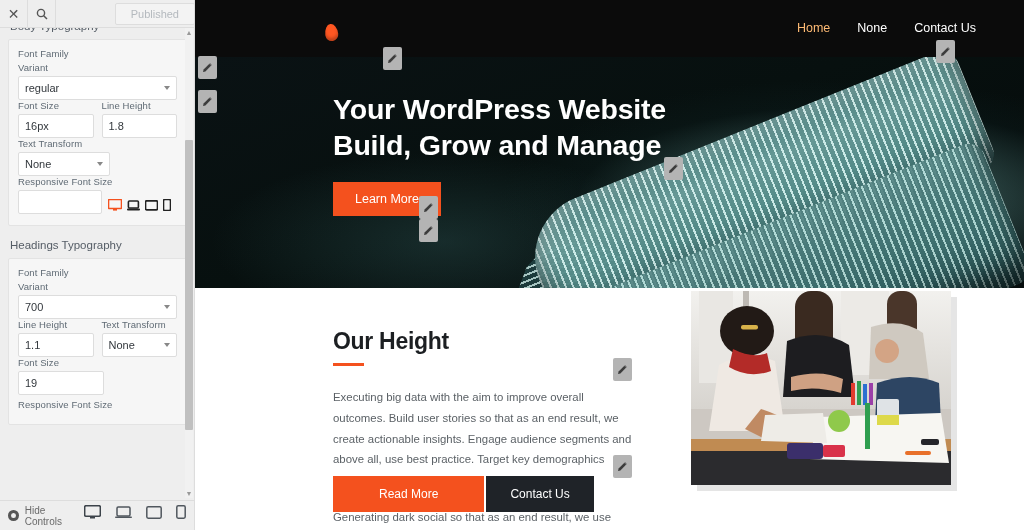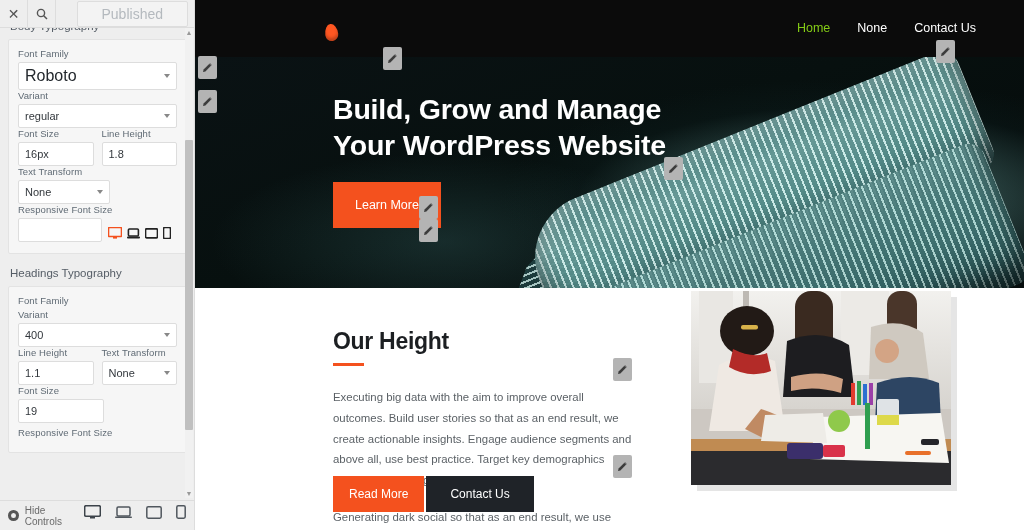--- a/index.html
+++ b/index.html
@@ -30,26 +30,26 @@
   }
   .cz-iconbtn {
     width: 28px; height: 27px;
     display: flex; align-items: center; justify-content: center;
     border-right: 1px solid #ddd;
     color: #555; font-size: 13px;
     background: #eee;
   }
   .cz-iconbtn:first-child { font-size: 14px; }
   .cz-published {
-    margin-left: auto; margin-right: 7px;
-    font-size: 14px; color: #b4b9be;
+    margin-left: auto; margin-right: 0;
+    font-size: 11px; color: #b4b9be;
     background: #f3f3f3;
     border: 1px solid #ddd;
     border-radius: 2px;
-    padding: 4px 24px;
+    padding: 4px 15px;
   }
 
   .cz-scroll {
     position: absolute;
     top: 17px; left: 0;
     width: 195px; height: 485px;
     background: #eeeeee;
     padding: 0 8px;
   }
   .cz-section-title {
@@ -178,21 +178,21 @@
     border-radius: 50% 50% 50% 50% / 62% 62% 40% 40%;
     transform: rotate(-8deg);
     box-shadow: inset 0 -3px 3px rgba(0,0,0,.25);
   }
   .nav {
     position: absolute; right: 48px; top: 21px;
     display: flex; gap: 27px;
     font-size: 12.5px;
   }
   .nav a { color: #fff; text-decoration: none; }
-  .nav a.active { color: #84cc16; }
+  .nav a.active { color: #fdba74; }
 
   
   .hero {
     position: relative;
     height: 231px;
     overflow: hidden;
     background: #060a0a;
   }
   .hero-bg {
     position: absolute; inset: 0;
@@ -249,21 +249,21 @@
     font-weight: bold;
     line-height: 1.25;
     letter-spacing: -.2px;
     z-index: 2;
   }
   .hero-btn {
     position: absolute; left: 138px; top: 125px;
     background: #f4511e;
     color: #fff;
     font-size: 12.5px;
-    padding: 16px 22px;
+    padding: 10px 22px;
     z-index: 2;
   }
 
   
   .story {
     position: relative;
     padding-top: 46px;
     height: 242px;
     background: #fff;
   }
@@ -282,21 +282,21 @@
   .story-p {
     font-size: 11.4px; color: #5b6166;
     line-height: 1.82;
     margin-top: 21px;
   }
   .story-p.second { margin-top: 16px; }
   .story-btns {
     position: absolute; left: 138px; top: 188px;
     display: flex; gap: 2px;
   }
-  .btn-orange { background: #f4511e; color: #fff; font-size: 12px; padding: 11px 16px; }
+  .btn-orange { background: #f4511e; color: #fff; font-size: 12px; padding: 11px 46px; }
   .btn-dark { background: #1f2328; color: #fff; font-size: 12px; padding: 11px 24px; }
 
   .story-photo {
     position: absolute; left: 496px; top: 3px;
     width: 260px; height: 194px;
     box-shadow: 6px 6px 0 rgba(0,0,0,.10);
     overflow: hidden;
     background: #b9b3ad;
   }
 
@@ -318,24 +318,20 @@
 
   <div id="sidebar">
 
     <div class="cz-scroll">
 
       <div class="cz-section-title">Body Typography</div>
 
       <div class="cz-card">
         <div class="cz-mb">
           <span class="cz-label">Font Family</span>
-          <div class="cz-select cz-fontbig">
-            <span>Roboto</span>
-            <span class="caret"></span>
-          </div>
         </div>
 
         <div class="cz-mb">
           <span class="cz-label">Variant</span>
           <div class="cz-select">
             <span>regular</span>
             <span class="caret"></span>
           </div>
         </div>
 
@@ -401,21 +397,21 @@
       <div class="cz-section-title" style="padding-top:10px;">Headings Typography</div>
 
       <div class="cz-card">
         <div class="cz-mb">
           <span class="cz-label">Font Family</span>
         </div>
 
         <div class="cz-mb">
           <span class="cz-label">Variant</span>
           <div class="cz-select">
-            <span>400</span>
+            <span>700</span>
             <span class="caret"></span>
           </div>
         </div>
 
         <div class="cz-row cz-mb">
           <div>
             <span class="cz-label">Line Height</span>
             <div class="cz-input">
               <span>1.1</span>
             </div>
@@ -505,22 +501,22 @@
 
     <div class="hero">
       <div class="hero-bg">
         <div class="tower">
           <div class="crown"></div>
           <div class="barrel"></div>
           <div class="barrel2"></div>
         </div>
       </div>
       <div class="hero-title">
+        <div>Your WordPress Website</div>
         <div>Build, Grow and Manage</div>
-        <div>Your WordPress Website</div>
       </div>
       <div class="hero-btn">Learn More</div>
     </div>
 
     <div class="story">
       <div class="story-col">
         <div class="story-h">Our Height</div>
         <div class="story-rule"></div>
         <p class="story-p">Executing big data with the aim to improve overall outcomes. Build user stories so that as an end result, we create actionable insights. Engage audience segments and above all, use best practice. Target key demographics while remembering to get buy in.</p>
         <p class="story-p second">Generating dark social so that as an end result, we use best practice. Synchronizing first party data so that we be transparent.</p>

